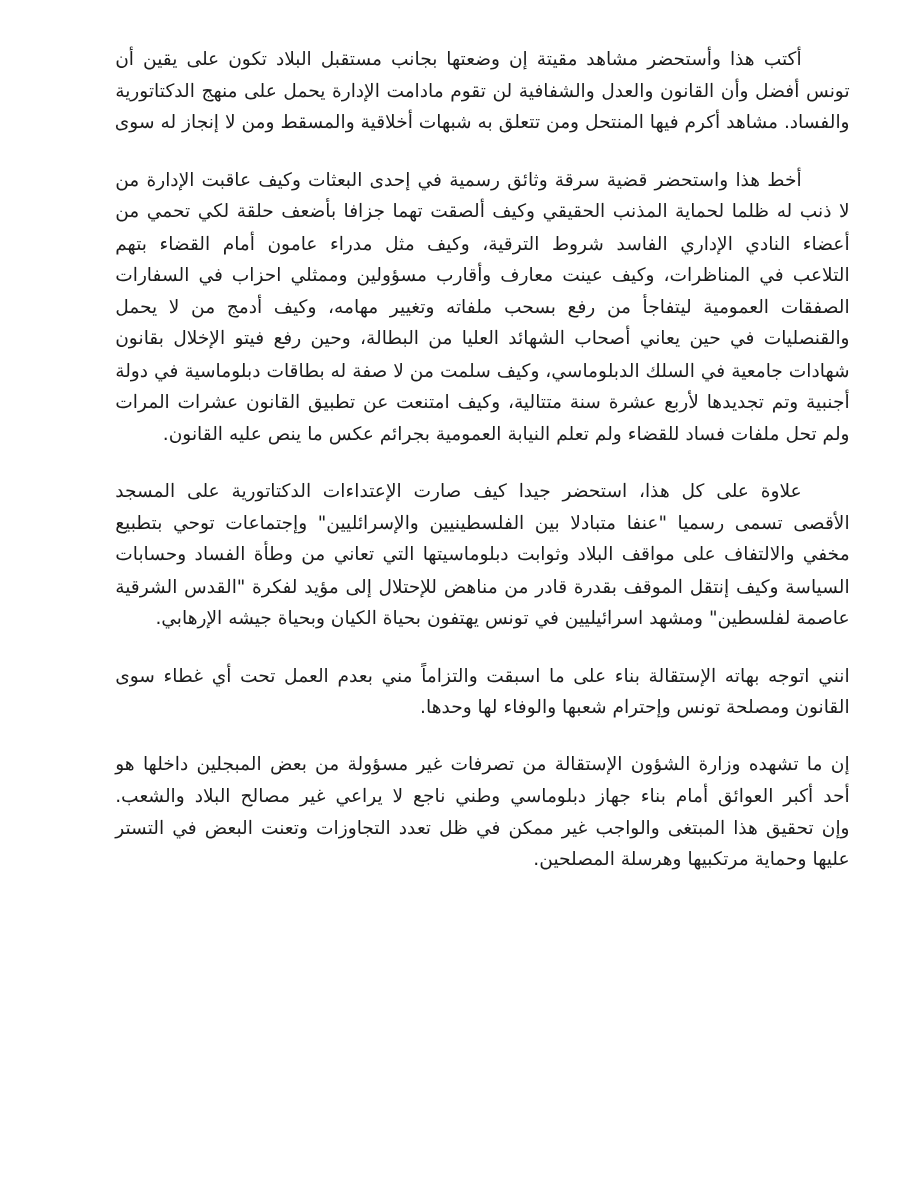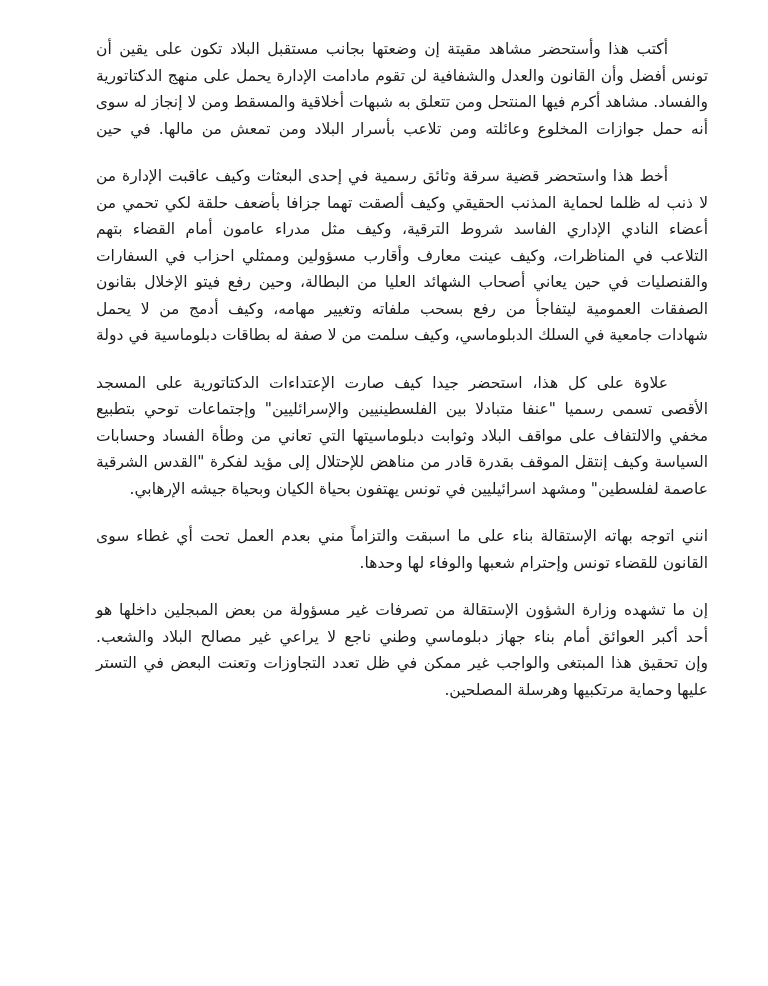--- a/index.html
+++ b/index.html
@@ -53,44 +53,45 @@
 </head>
 <body>
 
 <div class="page">
   <div class="doc">
 
     <div class="para">
       <span class="line first">أكتب هذا وأستحضر مشاهد مقيتة إن وضعتها بجانب مستقبل البلاد تكون على يقين أن</span>
       <span class="line">تونس أفضل وأن القانون والعدل والشفافية لن تقوم مادامت الإدارة يحمل على منهج الدكتاتورية</span>
       <span class="line">والفساد. مشاهد أكرم فيها المنتحل ومن تتعلق به شبهات أخلاقية والمسقط ومن لا إنجاز له سوى</span>
-      <span class="line">أنه حمل جوازات المخلوع وعائلته ومن تلاعب بأسرار البلاد ومن تمعش من مالها. في حين</span>
     </div>
 
     <div class="para">
       <span class="line first">أخط هذا واستحضر قضية سرقة وثائق رسمية في إحدى البعثات وكيف عاقبت الإدارة من</span>
       <span class="line">لا ذنب له ظلما لحماية المذنب الحقيقي وكيف ألصقت تهما جزافا بأضعف حلقة لكي تحمي من</span>
       <span class="line">أعضاء النادي الإداري الفاسد شروط الترقية، وكيف مثل مدراء عامون أمام القضاء بتهم</span>
       <span class="line">التلاعب في المناظرات، وكيف عينت معارف وأقارب مسؤولين وممثلي احزاب في السفارات</span>
+      <span class="line">الصفقات العمومية ليتفاجأ من رفع بسحب ملفاته وتغيير مهامه، وكيف أدمج من لا يحمل</span>
       <span class="line">والقنصليات في حين يعاني أصحاب الشهائد العليا من البطالة، وحين رفع فيتو الإخلال بقانون</span>
-      <span class="line">الصفقات العمومية ليتفاجأ من رفع بسحب ملفاته وتغيير مهامه، وكيف أدمج من لا يحمل</span>
       <span class="line">شهادات جامعية في السلك الدبلوماسي، وكيف سلمت من لا صفة له بطاقات دبلوماسية في دولة</span>
+      <span class="line">أجنبية وتم تجديدها لأربع عشرة سنة متتالية، وكيف امتنعت عن تطبيق القانون عشرات المرات</span>
+      <span class="line last">ولم تحل ملفات فساد للقضاء ولم تعلم النيابة العمومية بجرائم عكس ما ينص عليه القانون.</span>
     </div>
 
     <div class="para">
       <span class="line first">علاوة على كل هذا، استحضر جيدا كيف صارت الإعتداءات الدكتاتورية على المسجد</span>
       <span class="line">الأقصى تسمى رسميا "عنفا متبادلا بين الفلسطينيين والإسرائليين" وإجتماعات توحي بتطبيع</span>
       <span class="line">مخفي والالتفاف على مواقف البلاد وثوابت دبلوماسيتها التي تعاني من وطأة الفساد وحسابات</span>
       <span class="line">السياسة وكيف إنتقل الموقف بقدرة قادر من مناهض للإحتلال إلى مؤيد لفكرة "القدس الشرقية</span>
       <span class="line last">عاصمة لفلسطين" ومشهد اسرائيليين في تونس يهتفون بحياة الكيان وبحياة جيشه الإرهابي.</span>
     </div>
 
     <div class="para">
       <span class="line">انني اتوجه بهاته الإستقالة بناء على ما اسبقت والتزاماً مني بعدم العمل تحت أي غطاء سوى</span>
-      <span class="line last">القانون للقضاء تونس وإحترام شعبها والوفاء لها وحدها.</span>
+      <span class="line last">القانون ومصلحة تونس وإحترام شعبها والوفاء لها وحدها.</span>
     </div>
 
     <div class="para">
       <span class="line">إن ما تشهده وزارة الشؤون الإستقالة من تصرفات غير مسؤولة من بعض المبجلين داخلها هو</span>
       <span class="line">أحد أكبر العوائق أمام بناء جهاز دبلوماسي وطني ناجع لا يراعي غير مصالح البلاد والشعب.</span>
       <span class="line">وإن تحقيق هذا المبتغى والواجب غير ممكن في ظل تعدد التجاوزات وتعنت البعض في التستر</span>
       <span class="line last">عليها وحماية مرتكبيها وهرسلة المصلحين.</span>
     </div>
 
   </div>

